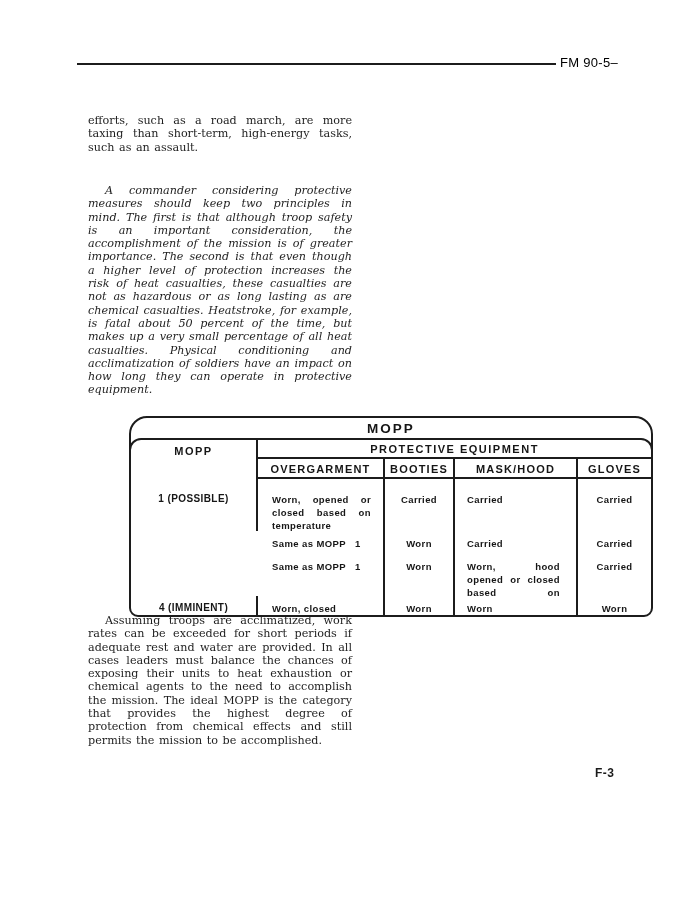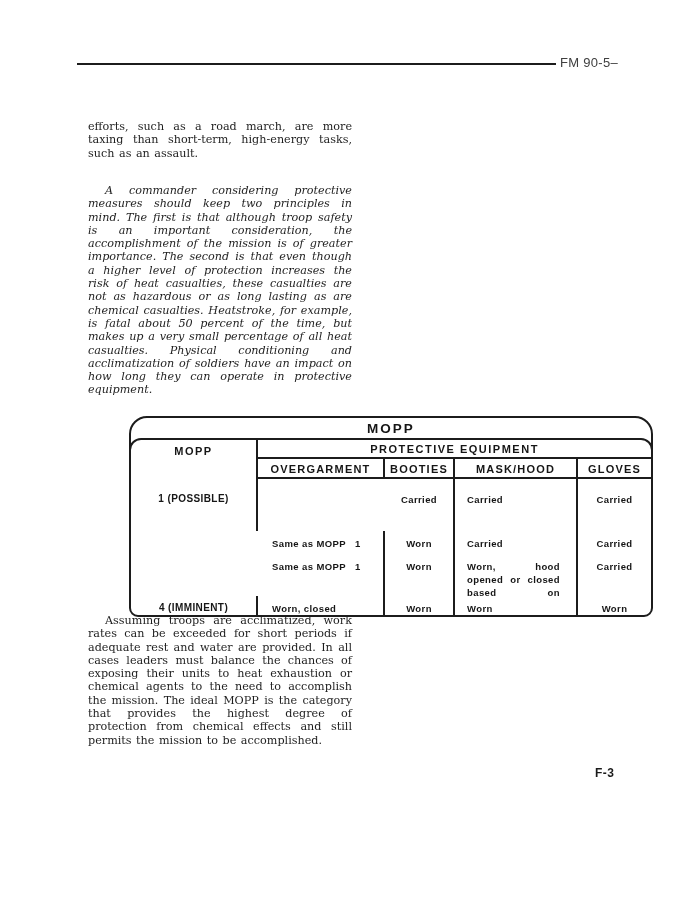--- a/index.html
+++ b/index.html
@@ -20,38 +20,38 @@
     left: 77px; top: 63px;
     width: 479px; height: 2px;
     background: #1c1c1c;
   }
   .doc-number {
     position: absolute;
     left: 560px; top: 55px;
     font-family: "Liberation Sans", sans-serif;
     font-size: 13px;
     letter-spacing: 0.3px;
-    color: #404040;
+    color: #000000;
     white-space: nowrap;
   }
 
   
   .para {
     position: absolute;
     left: 88px;
     width: 264px;
     margin: 0;
     font-size: 11.2px;
     line-height: 13.3px;
     text-align: justify;
     word-spacing: 1px;
     color: #1e1e1e;
   }
   .para.indent { text-indent: 17px; }
-  #para-1 { top: 120px; }
+  #para-1 { top: 114px; }
   #para-2 { top: 184px; font-style: italic; }
   #para-3 { top: 614px; }
 
   
   .mopp-figure {
     position: absolute;
     left: 89px; top: 400px;
     width: 524px;
     box-sizing: border-box;
     border: 2px solid #1c1c1c;
@@ -145,20 +145,21 @@
 
         <div class="cell mopp-col-head b-right">MOPP</div>
         <div class="cell pe-head b-bottom">PROTECTIVE EQUIPMENT</div>
 
         <div class="cell sub-head b-right b-bottom" style="grid-column:2">OVERGARMENT</div>
         <div class="cell sub-head b-right b-bottom" style="grid-column:3">BOOTIES</div>
         <div class="cell sub-head b-right b-bottom" style="grid-column:4">MASK/HOOD</div>
         <div class="cell sub-head b-bottom" style="grid-column:5">GLOVES</div>
 
         <div class="cell level-cell first b-right" style="grid-row:3">1 (POSSIBLE)</div>
+        <div class="cell data-cell first cell-left b-right" style="grid-row:3;grid-column:2">Worn, opened or closed based on temperature</div>
         <div class="cell data-cell first cell-center b-right" style="grid-row:3;grid-column:3">Carried</div>
         <div class="cell data-cell first cell-left2 b-right" style="grid-row:3;grid-column:4">Carried</div>
         <div class="cell data-cell first cell-center" style="grid-row:3;grid-column:5">Carried</div>
 
         <div class="cell data-cell cell-left b-right" style="grid-row:4;grid-column:2">Same as MOPP&nbsp;&nbsp;&nbsp;1</div>
         <div class="cell data-cell cell-center b-right" style="grid-row:4;grid-column:3">Worn</div>
         <div class="cell data-cell cell-left2 b-right" style="grid-row:4;grid-column:4">Carried</div>
         <div class="cell data-cell cell-center" style="grid-row:4;grid-column:5">Carried</div>
 
         <div class="cell data-cell cell-left b-right" style="grid-row:5;grid-column:2">Same as MOPP&nbsp;&nbsp;&nbsp;1</div>

